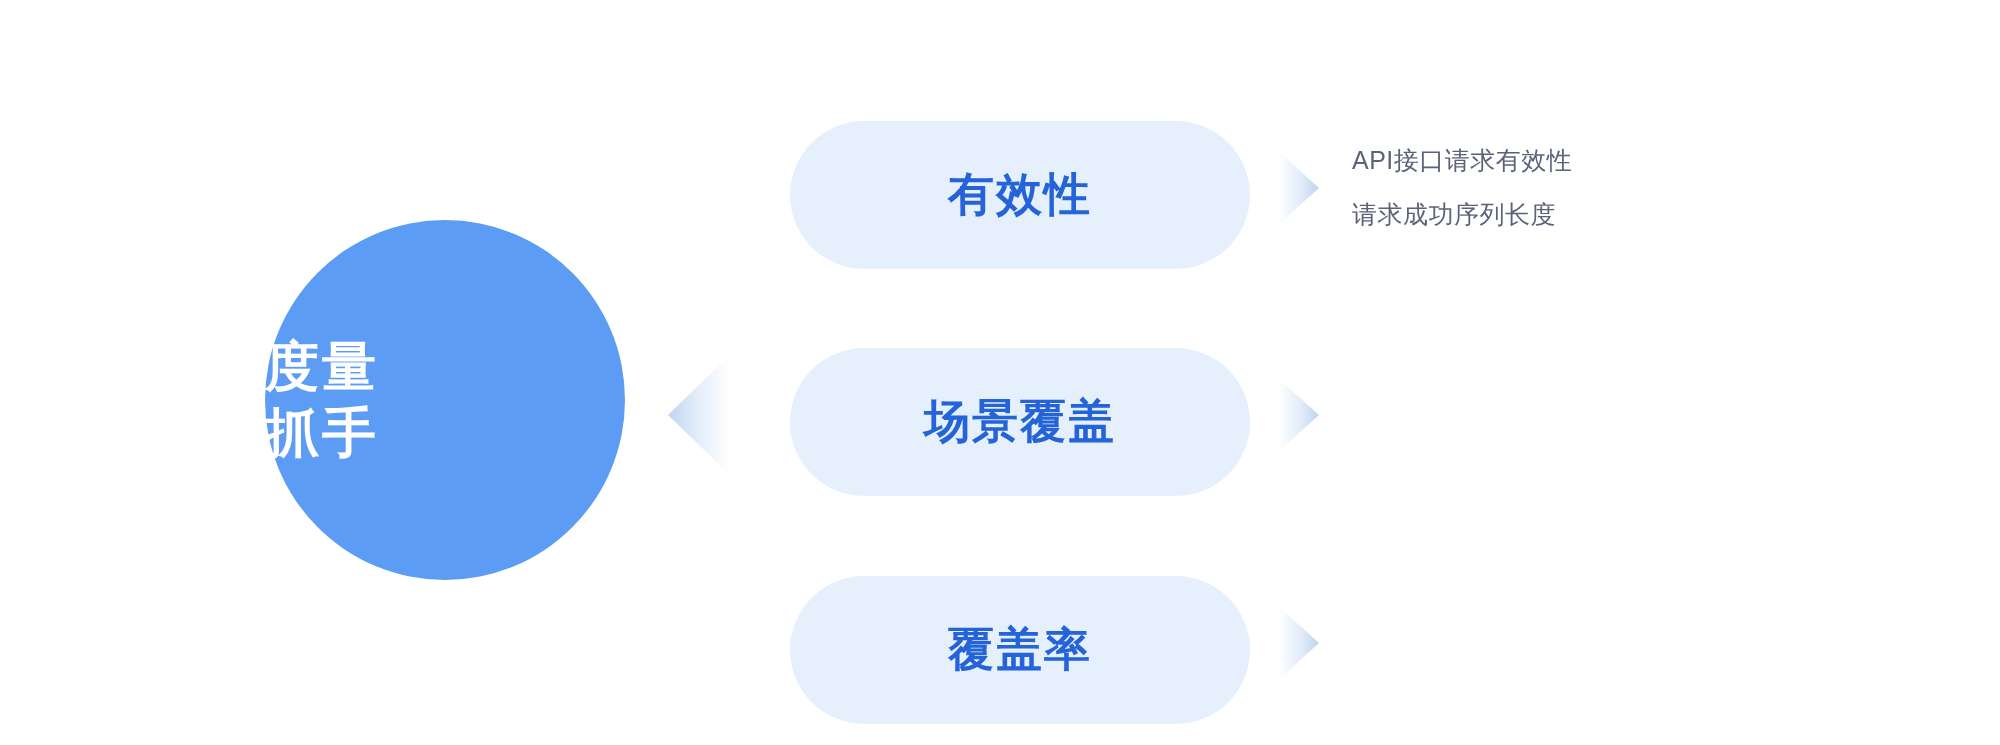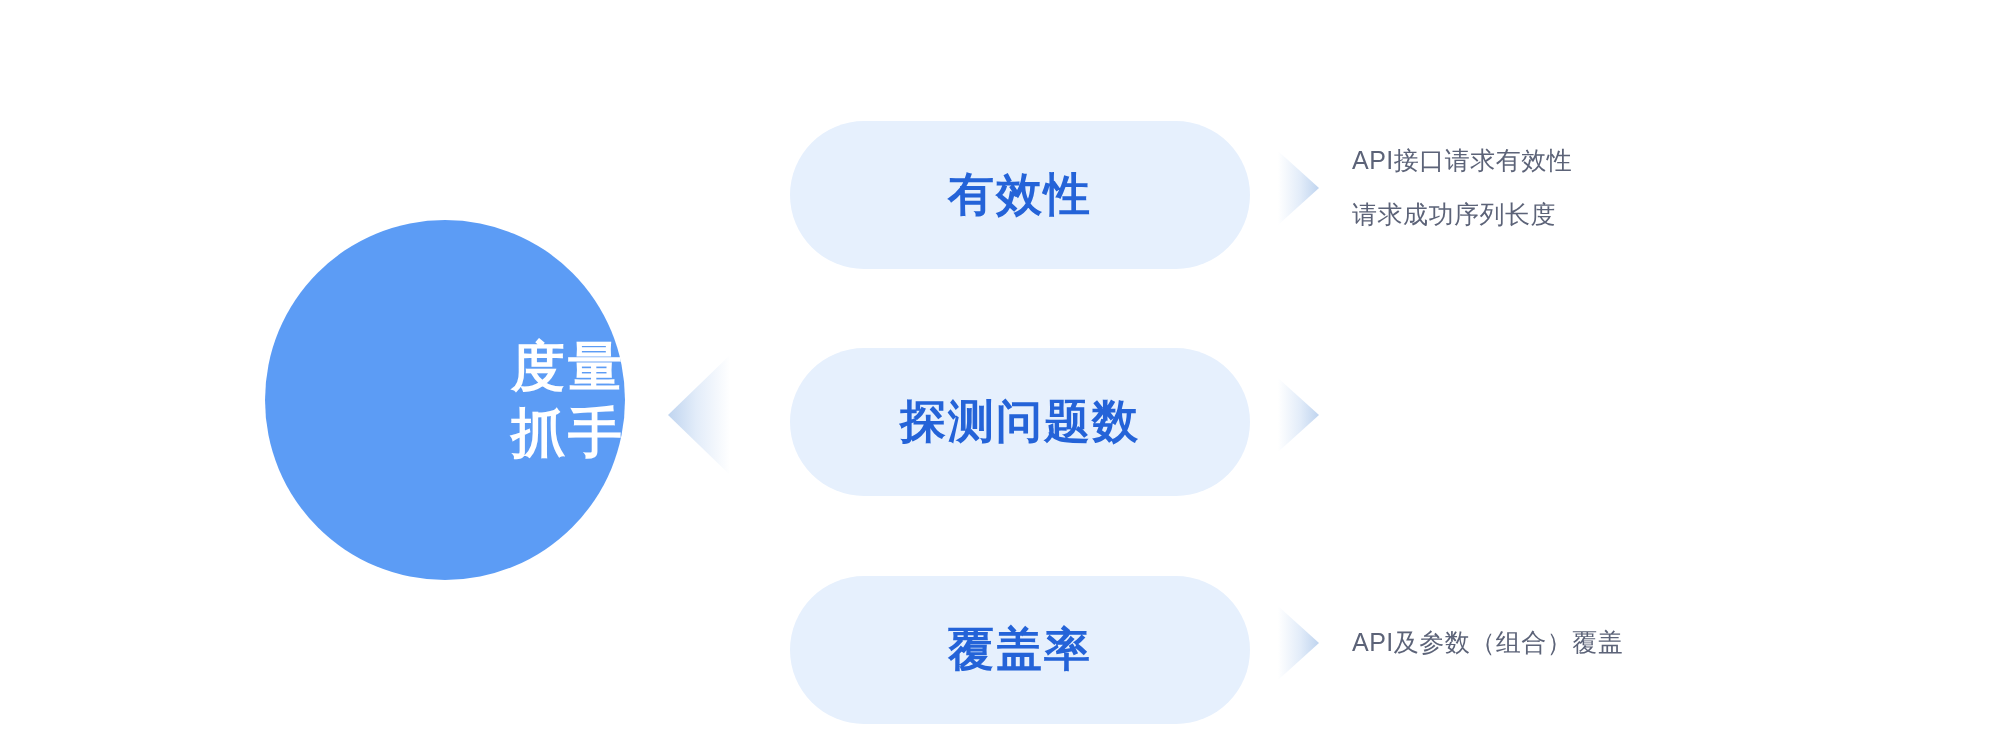--- a/index.html
+++ b/index.html
@@ -25,21 +25,21 @@
   .hub-circle {
     position: absolute;
     left: 265px;
     top: 220px;
     width: 360px;
     height: 360px;
     border-radius: 50%;
     background: #5C9CF5;
     display: flex;
     flex-direction: column;
-    align-items: flex-end;
+    align-items: flex-start;
     justify-content: center;
   }
   .hub-line {
     color: #ffffff;
     font-size: 54px;
     font-weight: bold;
     letter-spacing: 3px;
     line-height: 1.22;
     text-align: center;
     white-space: nowrap;
@@ -152,21 +152,21 @@
       </svg>
     </div>
     <div class="metrics">
       <div class="metric-line">API接口请求有效性</div>
       <div class="metric-line">请求成功序列长度</div>
     </div>
   </div>
 
   <div class="row row-2">
     <div class="pill">
-      <span class="pill-label">探测问题数</span>
+      <span class="pill-label">场景覆盖</span>
     </div>
     <div class="row-arrow">
       <svg width="42" height="74" viewBox="0 0 42 74">
         <defs>
           <linearGradient id="gradR2" x1="0" y1="0" x2="1" y2="0">
             <stop offset="0%" stop-color="#FFFFFF"></stop>
             <stop offset="55%" stop-color="#E2ECF9"></stop>
             <stop offset="100%" stop-color="#BFD4EF"></stop>
           </linearGradient>
         </defs>
@@ -187,17 +187,16 @@
           <linearGradient id="gradR3" x1="0" y1="0" x2="1" y2="0">
             <stop offset="0%" stop-color="#FFFFFF"></stop>
             <stop offset="55%" stop-color="#E2ECF9"></stop>
             <stop offset="100%" stop-color="#BFD4EF"></stop>
           </linearGradient>
         </defs>
         <polygon points="0,0 0,74 41,37" fill="url(#gradR3)"></polygon>
       </svg>
     </div>
     <div class="metrics">
-      <div class="metric-line">API及参数（组合）覆盖</div>
     </div>
   </div>
 
 </div>
 
 </body></html>

